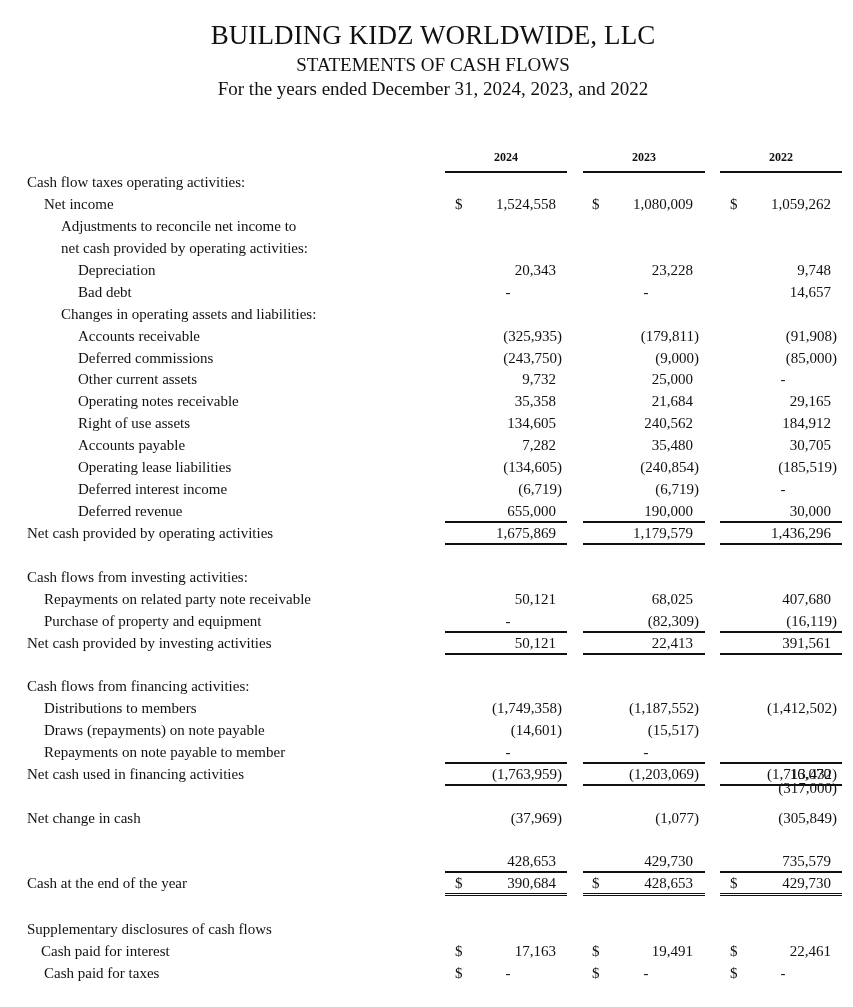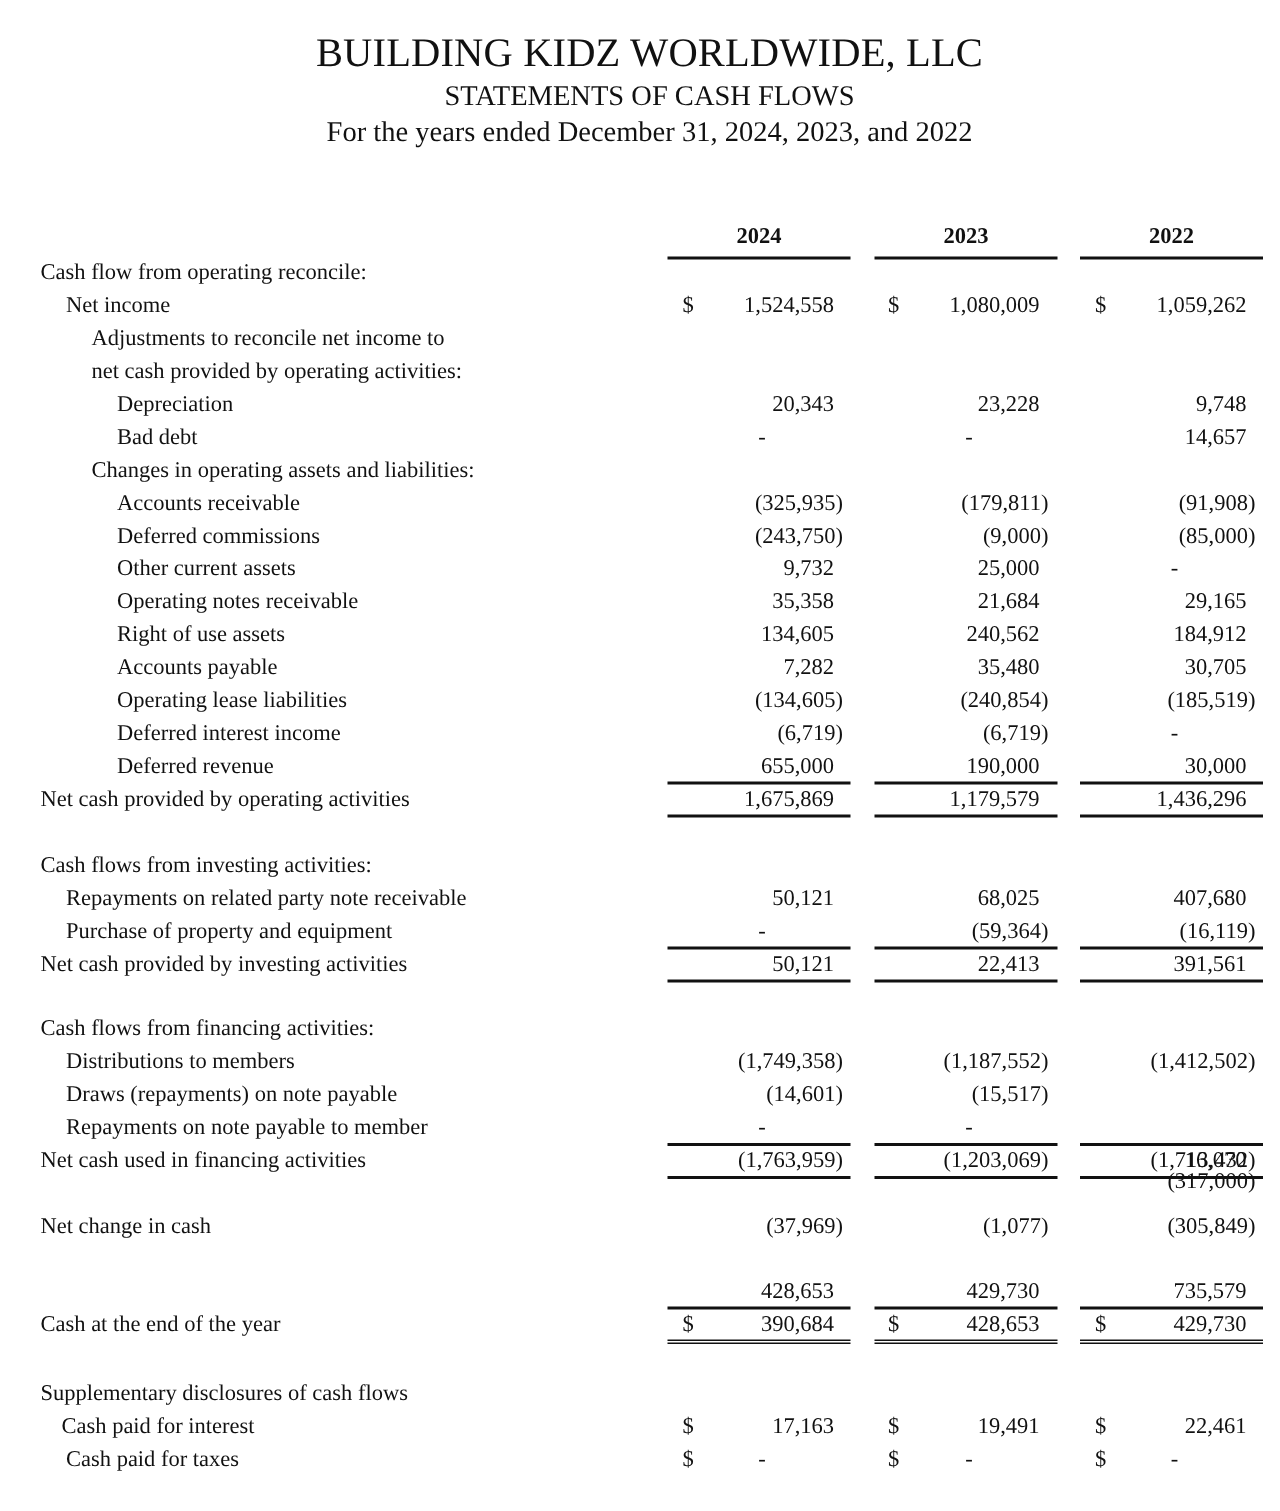--- a/index.html
+++ b/index.html
@@ -6,21 +6,21 @@
   body {
     width: 853px; height: 1007px; position: relative; overflow: hidden;
     font-family: "Liberation Serif", "DejaVu Serif", serif;
     color: #111111;
   }
   .title { position: absolute; left: 0; width: 866px; text-align: center; white-space: nowrap; }
   .t1 { top: 20px; font-size: 27px; letter-spacing: 0.1px; }
   .t2 { top: 54px; font-size: 19px; }
   .t3 { top: 78px; font-size: 19px; }
 
-  .hdr { position: absolute; top: 150px; font-weight: bold; font-size: 15px; text-align: center; }
+  .hdr { position: absolute; top: 150px; font-weight: bold; font-size: 12px; text-align: center; }
   .hdr-rule { position: absolute; top: 171px; height: 0; border-top: 2px solid #111; }
 
   .row { position: absolute; left: 0; width: 853px; height: 22px; font-size: 15px; line-height: 22px; }
   .lbl { position: absolute; white-space: nowrap; }
   .cur { position: absolute; width: 14px; text-align: left; }
   .num { position: absolute; text-align: right; white-space: nowrap; }
   .rule { position: absolute; height: 0; border-top: 2px solid #111; }
   .rule.dbl { border-top: 3px double #111; height: 0; }
 </style>
 </head>
@@ -36,21 +36,21 @@
   <div class="hdr" style="left:445px;width:122px;">2024</div>
   <div class="hdr" style="left:583px;width:122px;">2023</div>
   <div class="hdr" style="left:720px;width:122px;">2022</div>
   <div class="hdr-rule" style="left:445px;width:122px;"></div>
   <div class="hdr-rule" style="left:583px;width:122px;"></div>
   <div class="hdr-rule" style="left:720px;width:122px;"></div>
 </div>
 
 <div id="rows">
     <div class="row" style="top: 171px;">
-      <span class="lbl" style="left: 27px;">Cash flow from operating reconcile:</span>
+      <span class="lbl" style="left: 27px;">Cash flow taxes operating activities:</span>
     </div>
     <div class="row" style="top: 193px;">
       <span class="lbl" style="left: 44px;">Net income</span>
       <span class="cur" style="left: 455px;">$</span>
       <span class="num" style="right: 297px;">1,524,558</span>
       <span class="cur" style="left: 592px;">$</span>
       <span class="num" style="right: 160px;">1,080,009</span>
       <span class="cur" style="left: 730px;">$</span>
       <span class="num" style="right: 22px;">1,059,262</span>
     </div>
@@ -147,21 +147,21 @@
     <div class="row" style="top: 588px;">
       <span class="lbl" style="left: 44px;">Repayments on related party note receivable</span>
       <span class="num" style="right: 297px;">50,121</span>
       <span class="num" style="right: 160px;">68,025</span>
       <span class="num" style="right: 22px;">407,680</span>
     </div>
     <div class="row" style="top: 610px;">
       <span class="lbl" style="left: 44px;">Purchase of property and equipment</span>
       <span class="num" style="left: 503px; width: 10px; text-align: center;">-</span>
       <div class="rule" style="left: 445px; width: 122px; top: 21px;"></div>
-      <span class="num" style="right: 154px;">(59,364)</span>
+      <span class="num" style="right: 154px;">(82,309)</span>
       <div class="rule" style="left: 583px; width: 122px; top: 21px;"></div>
       <span class="num" style="right: 16px;">(16,119)</span>
       <div class="rule" style="left: 720px; width: 122px; top: 21px;"></div>
     </div>
     <div class="row" style="top: 632px;">
       <span class="lbl" style="left: 27px;">Net cash provided by investing activities</span>
       <span class="num" style="right: 297px;">50,121</span>
       <div class="rule" style="left: 445px; width: 122px; top: 21px;"></div>
       <span class="num" style="right: 160px;">22,413</span>
       <div class="rule" style="left: 583px; width: 122px; top: 21px;"></div>

